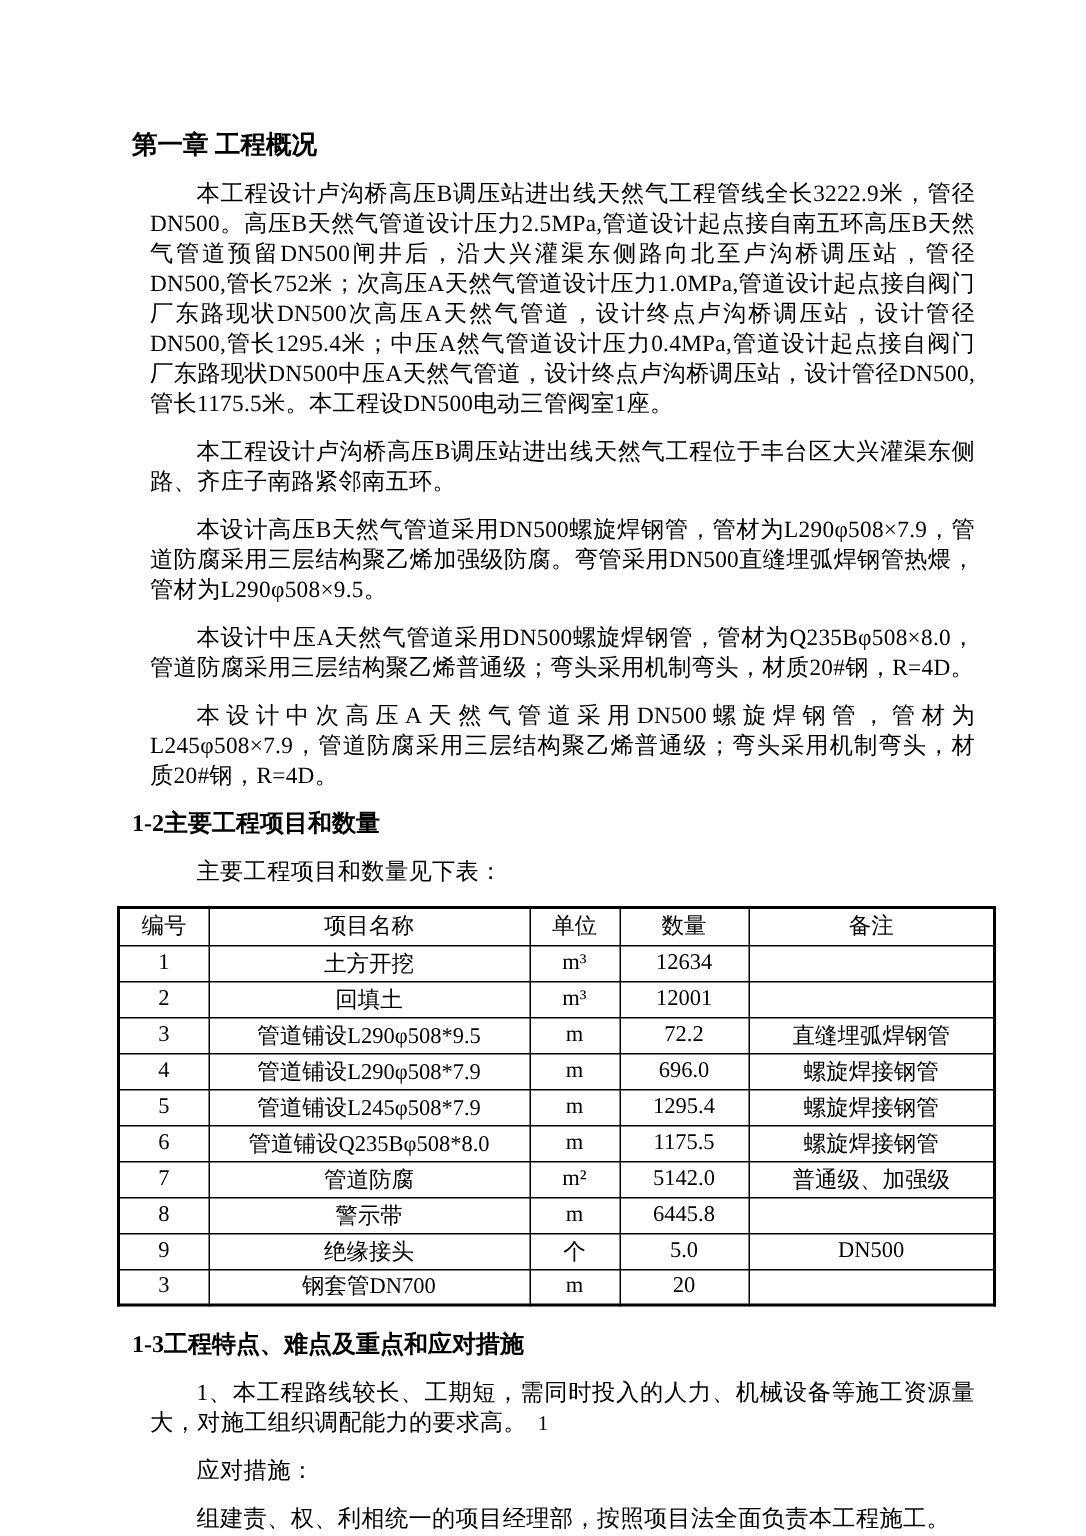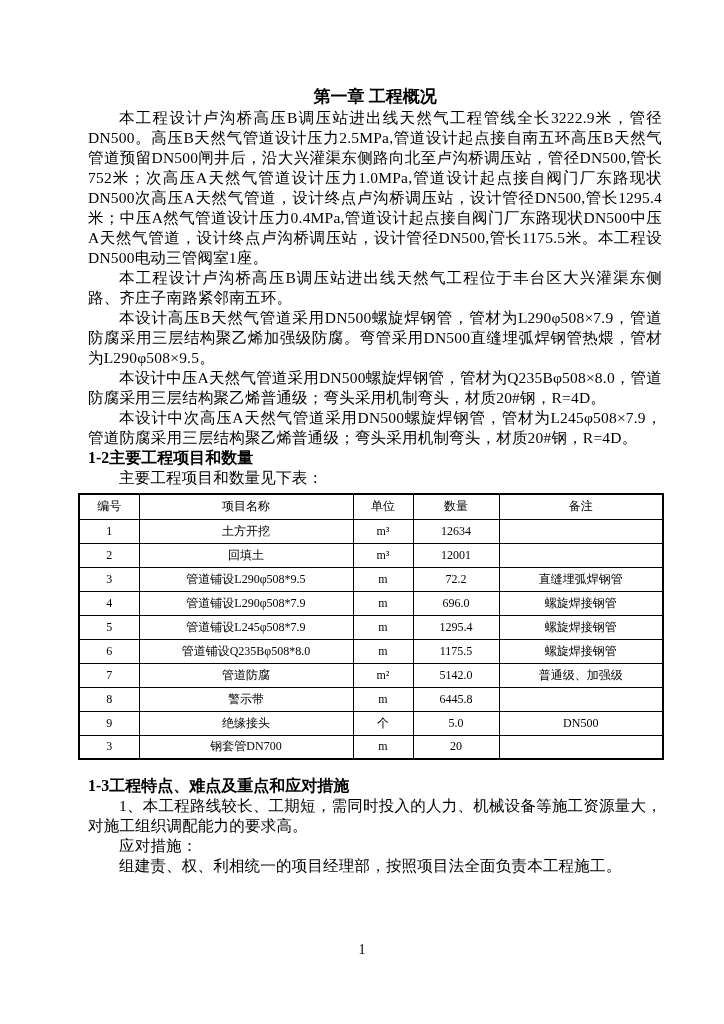--- a/index.html
+++ b/index.html
@@ -15,49 +15,48 @@
   }
   .content {
     position: absolute;
     left: 88px;
     top: 86px;
     width: 574px;
   }
   .doc-title {
     font-size: 17px;
     font-weight: bold;
-    text-align: center;
     margin: 0;
     line-height: 22px;
   }
   .heading {
     font-size: 16px;
     font-weight: bold;
     margin: 0;
     line-height: 20px;
   }
   p.body {
     font-size: 15.5px;
     line-height: 20px;
-    margin: 0;
+    margin: 12px;
     text-indent: 2em;
     text-align: justify;
     letter-spacing: 0.2px;
   }
   table.qty-table {
     border-collapse: collapse;
     table-layout: fixed;
     width: 584px;
     margin: 5px 0 16px -10px;
     border: 2px solid #000;
   }
   table.qty-table th,
   table.qty-table td {
     border: 1px solid #000;
-    font-size: 12px;
+    font-size: 15px;
     font-weight: normal;
     text-align: center;
     vertical-align: middle;
     height: 24px;
     padding: 0 2px;
     overflow: hidden;
     white-space: nowrap;
   }
   table.qty-table thead th { height: 25px; }
   .page-number {

